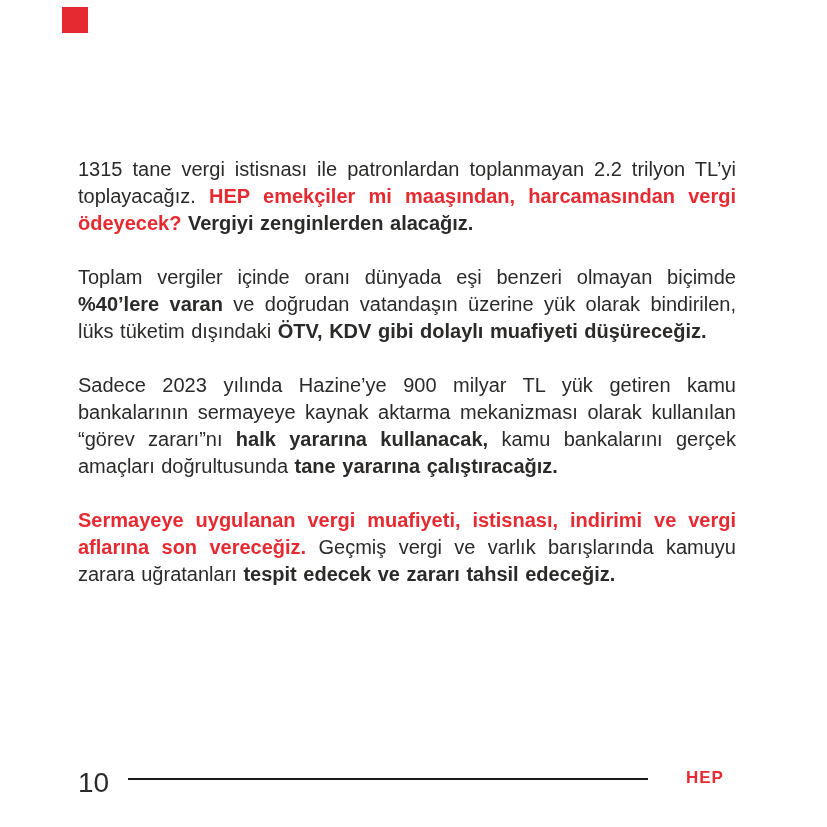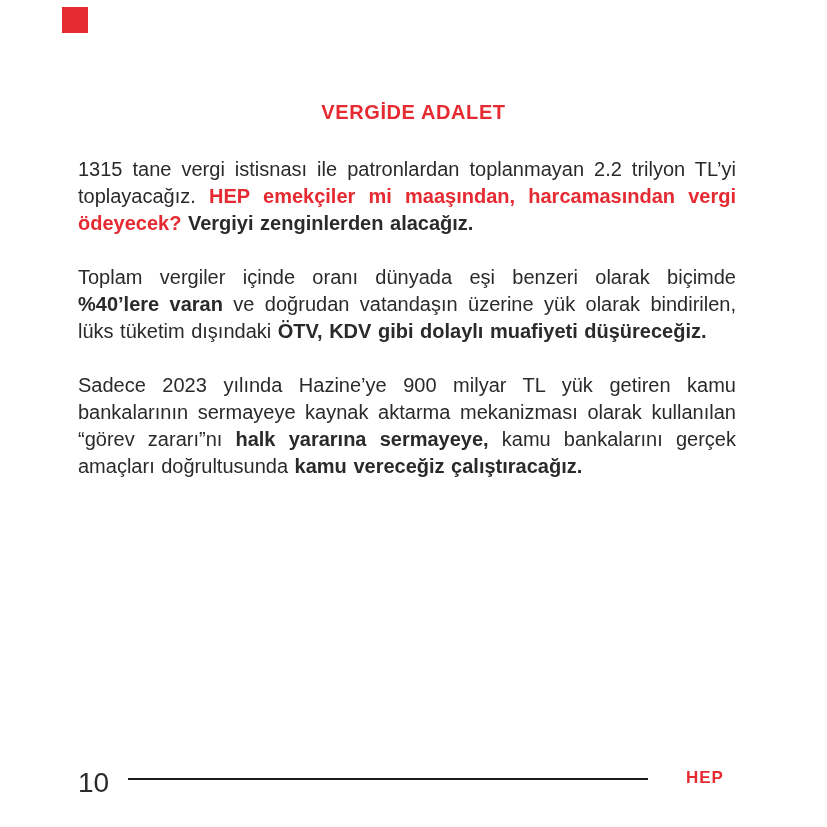--- a/index.html
+++ b/index.html
@@ -80,44 +80,48 @@
     color: var(--accent, #e62a31);
   }
 </style>
 </head>
 <body>
 
 <div class="page">
 
   <div class="red-square"></div>
 
-  <h1 class="title">VERGİDE ADALET</h1>
 
   <div class="content">
 
     <p>
       <span class="t-normal">1315 tane vergi istisnası ile patronlardan toplanmayan 2.2 trilyon TL’yi toplayacağız. </span>
       <span class="t-redbold">HEP emekçiler mi maaşından, harcamasından vergi ödeyecek? </span>
       <span class="t-bold">Vergiyi zenginlerden alacağız.</span>
     </p>
 
     <p>
-      <span class="t-normal">Toplam vergiler içinde oranı dünyada eşi benzeri olarak biçimde </span>
+      <span class="t-normal">Toplam vergiler içinde oranı dünyada eşi benzeri olmayan biçimde </span>
       <span class="t-bold">%40’lere varan </span>
       <span class="t-normal">ve doğrudan vatandaşın üzerine yük olarak bindirilen, lüks tüketim dışındaki </span>
       <span class="t-bold">ÖTV, KDV gibi dolaylı muafiyeti düşüreceğiz.</span>
     </p>
 
     <p>
       <span class="t-normal">Sadece 2023 yılında Hazine’ye 900 milyar TL yük getiren kamu bankalarının sermayeye kaynak aktarma mekanizması olarak kullanılan “görev zararı”nı </span>
-      <span class="t-bold">halk yararına sermayeye, </span>
+      <span class="t-bold">halk yararına kullanacak, </span>
       <span class="t-normal">kamu bankalarını gerçek amaçları doğrultusunda </span>
-      <span class="t-bold">kamu vereceğiz çalıştıracağız.</span>
+      <span class="t-bold">tane yararına çalıştıracağız.</span>
     </p>
 
+    <p>
+      <span class="t-redbold">Sermayeye uygulanan vergi muafiyeti, istisnası, indirimi ve vergi aflarına son vereceğiz. </span>
+      <span class="t-normal">Geçmiş vergi ve varlık barışlarında kamuyu zarara uğratanları </span>
+      <span class="t-bold">tespit edecek ve zararı tahsil edeceğiz.</span>
+    </p>
 
   </div>
 
   <span class="footer-page-number">10</span>
   <div class="footer-rule"></div>
   <span class="footer-brand">HEP</span>
 
 </div>
 
 </body></html>

